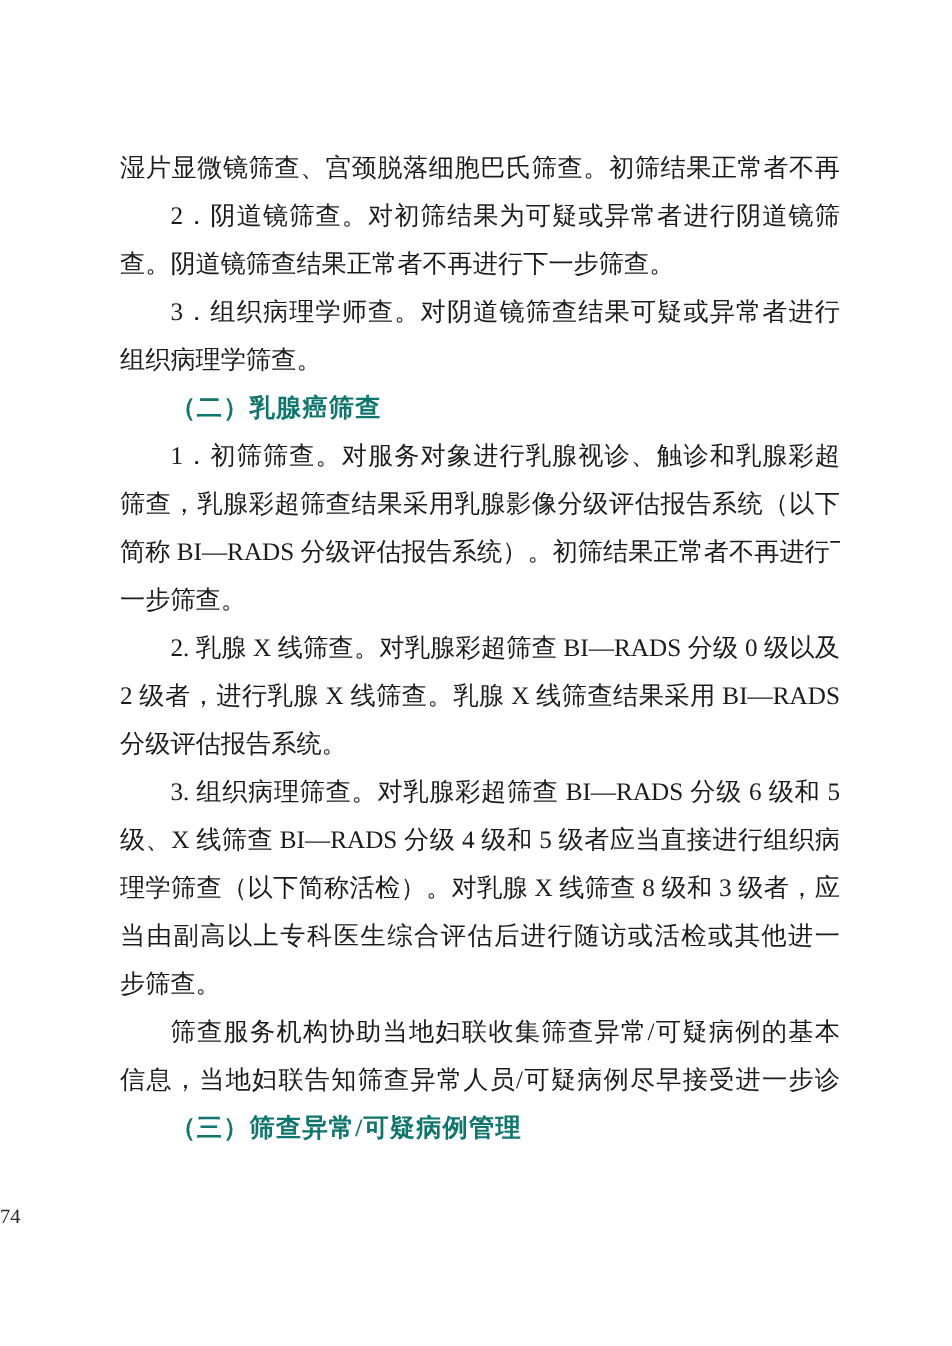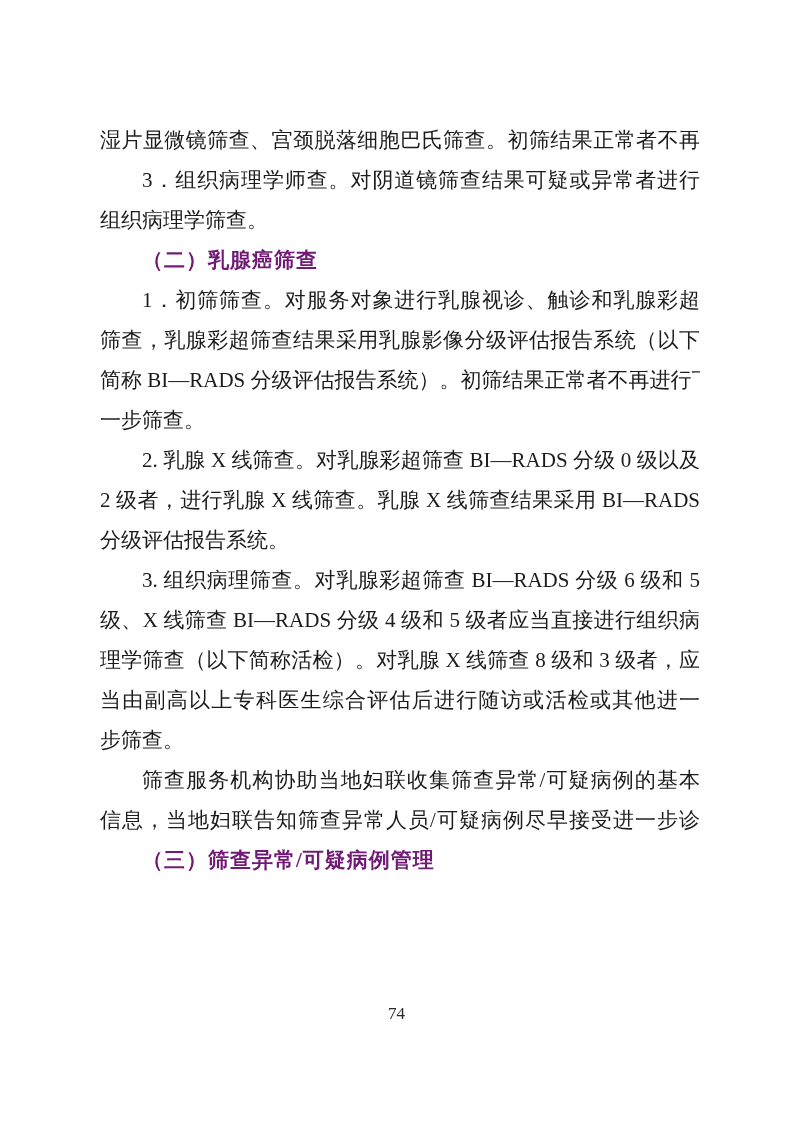--- a/index.html
+++ b/index.html
@@ -30,40 +30,43 @@
     text-align: justify;
     text-justify: inter-character;
     overflow: hidden;
     white-space: nowrap;
   }
   .line.fill { text-align-last: justify; }
   .line.indent { text-indent: 42px; }
   .block.heading .line {
     font-weight: 700;
     letter-spacing: 1px;
-    color: #701a75;
+    color: #0f766e;
   }
   .footer {
     position: absolute;
     left: 0;
     top: 1003px;
     width: 793px;
-    text-align: center;
     font-size: 17px;
     color: #2a2a2a;
     line-height: 22px;
   }
 </style>
 </head>
 <body>
 
 <div class="page">
   <main class="doc">
       <div class="block paragraph">
         <div class="line fill">湿片显微镜筛查、宫颈脱落细胞巴氏筛查。初筛结果正常者不再</div>
+      </div>
+      <div class="block paragraph">
+        <div class="line fill indent">2．阴道镜筛查。对初筛结果为可疑或异常者进行阴道镜筛</div>
+        <div class="line">查。阴道镜筛查结果正常者不再进行下一步筛查。</div>
       </div>
       <div class="block paragraph">
         <div class="line fill indent">3．组织病理学师查。对阴道镜筛查结果可疑或异常者进行</div>
         <div class="line">组织病理学筛查。</div>
       </div>
       <div class="block heading">
         <div class="line indent">（二）乳腺癌筛查</div>
       </div>
       <div class="block paragraph">
         <div class="line fill indent">1．初筛筛查。对服务对象进行乳腺视诊、触诊和乳腺彩超</div>

